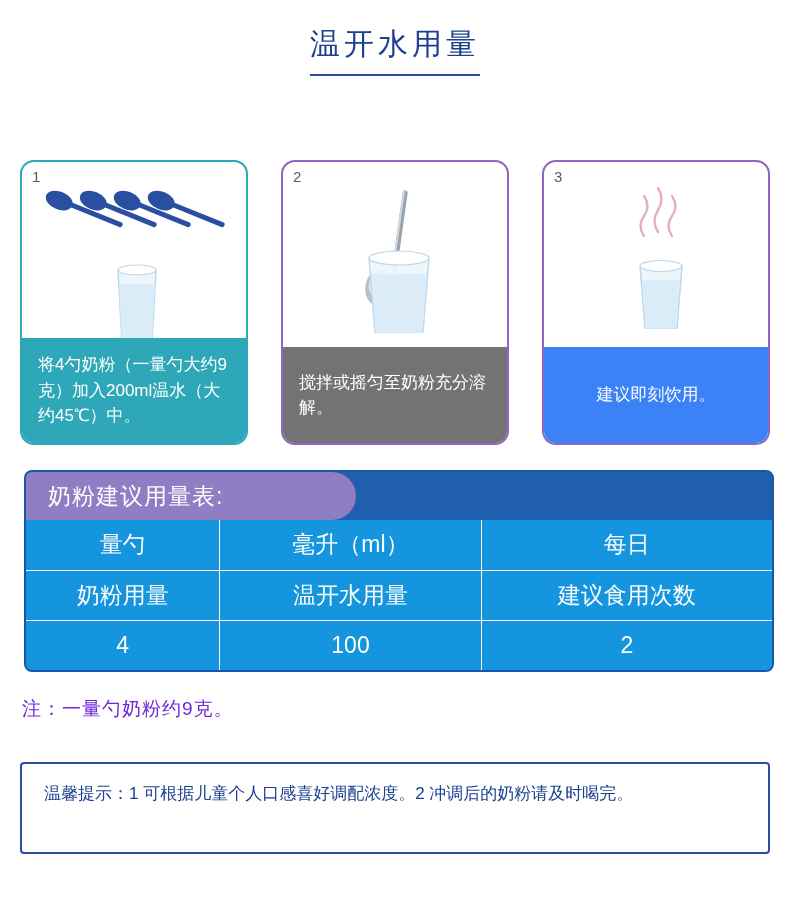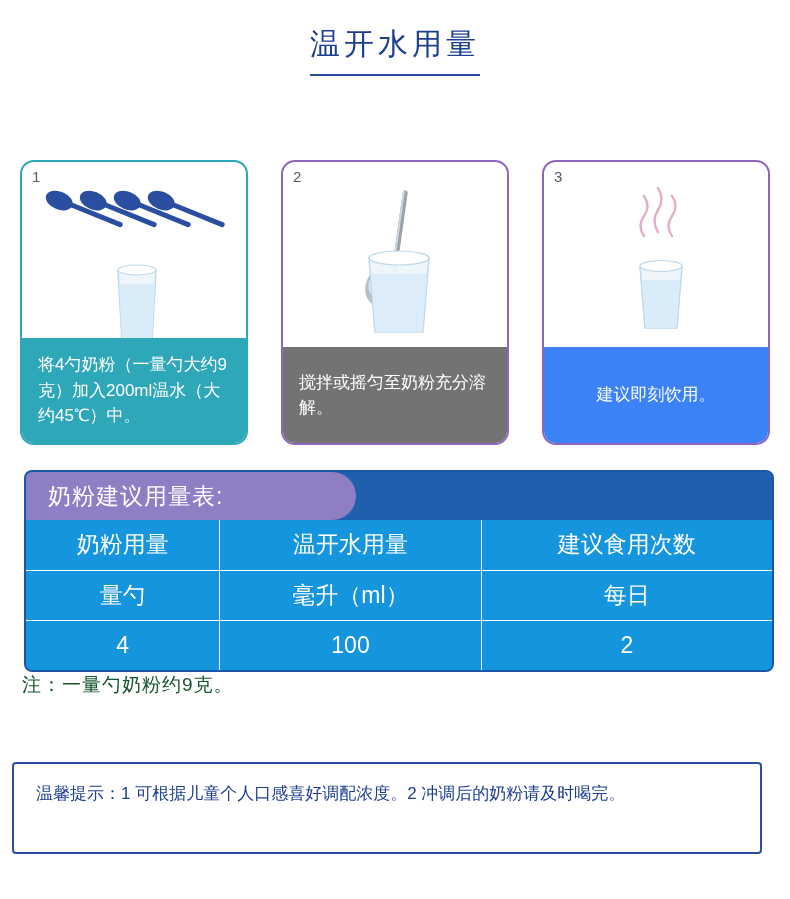--- a/index.html
+++ b/index.html
@@ -128,32 +128,32 @@
   table.dose tr td:nth-child(2) { width: 35%; }
   table.dose tr td:nth-child(3) { width: 39%; }
   table.dose tr:first-child td { border-top: none; }
   table.dose tr td:first-child { border-left: none; }
   table.dose tr td:last-child { border-right: none; }
   table.dose tr:last-child td { border-bottom: none; }
 
   
   .note {
     position: absolute;
-    top: 672px;
+    top: 696px;
     left: 22px;
     font-size: 19px;
-    color: #14532d;
+    color: #6d28d9;
     letter-spacing: 1px;
   }
 
   
   .tips {
     position: absolute;
     top: 762px;
-    left: 12px;
+    left: 20px;
     width: 750px;
     min-height: 92px;
     border: 2px solid #2a4fa0;
     border-radius: 4px;
     padding: 16px 22px;
     color: #1d3f8f;
     font-size: 17px;
     line-height: 1.7;
     text-align: center;
   }
@@ -247,28 +247,28 @@
   </div>
 
   <div class="table-block">
     <div class="table-head">
       <div class="bubble"></div>
       <div class="htext">奶粉建议用量表:</div>
     </div>
     <table class="dose">
       <tbody>
           <tr>
+        <td>量勺</td>
+        <td>毫升（ml）</td>
+        <td>每日</td>
+      </tr>
+      <tr>
         <td>奶粉用量</td>
         <td>温开水用量</td>
         <td>建议食用次数</td>
-      </tr>
-      <tr>
-        <td>量勺</td>
-        <td>毫升（ml）</td>
-        <td>每日</td>
       </tr>
       <tr>
         <td>4</td>
         <td>100</td>
         <td>2</td>
       </tr>
     </tbody>
       </table>
   </div>
 

